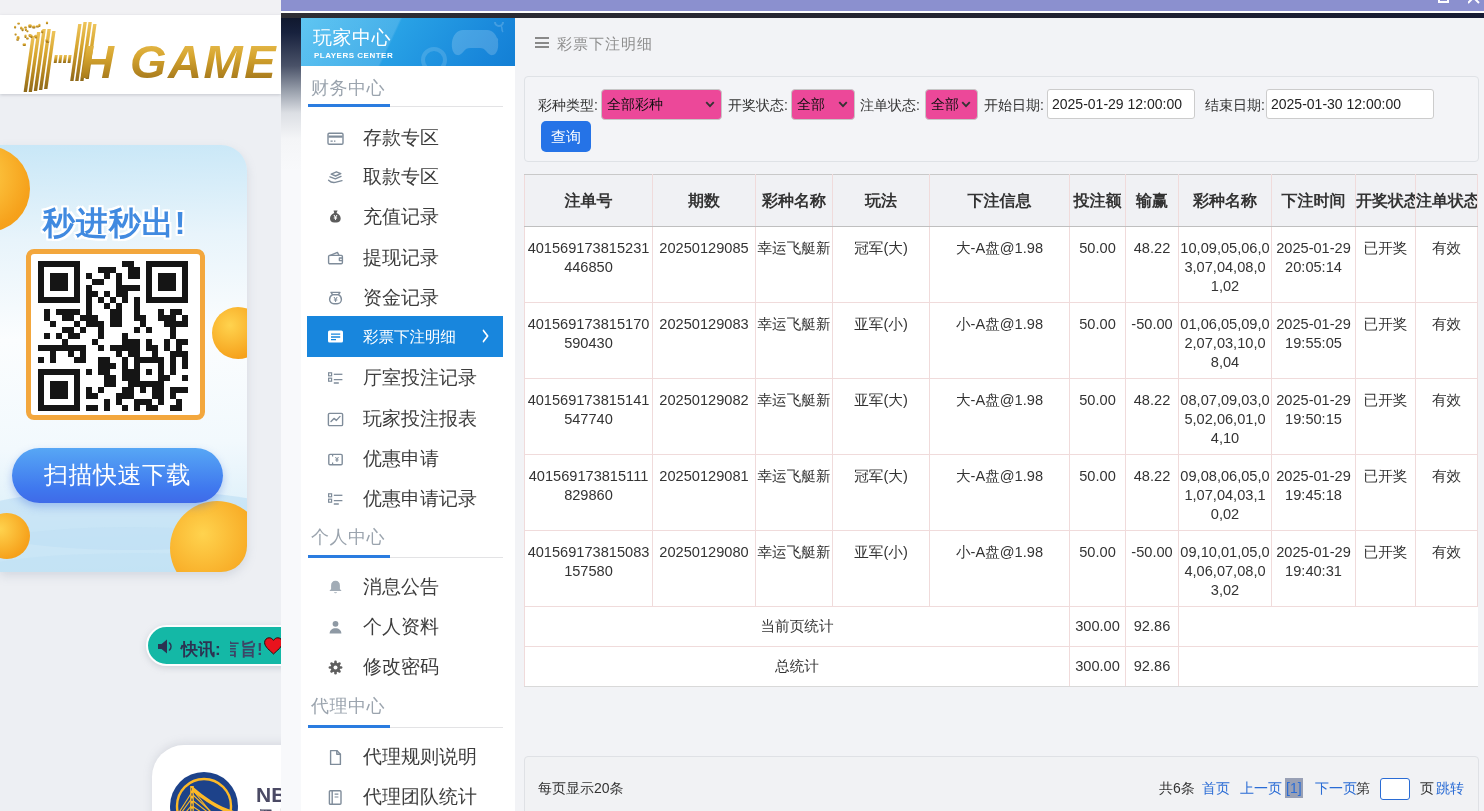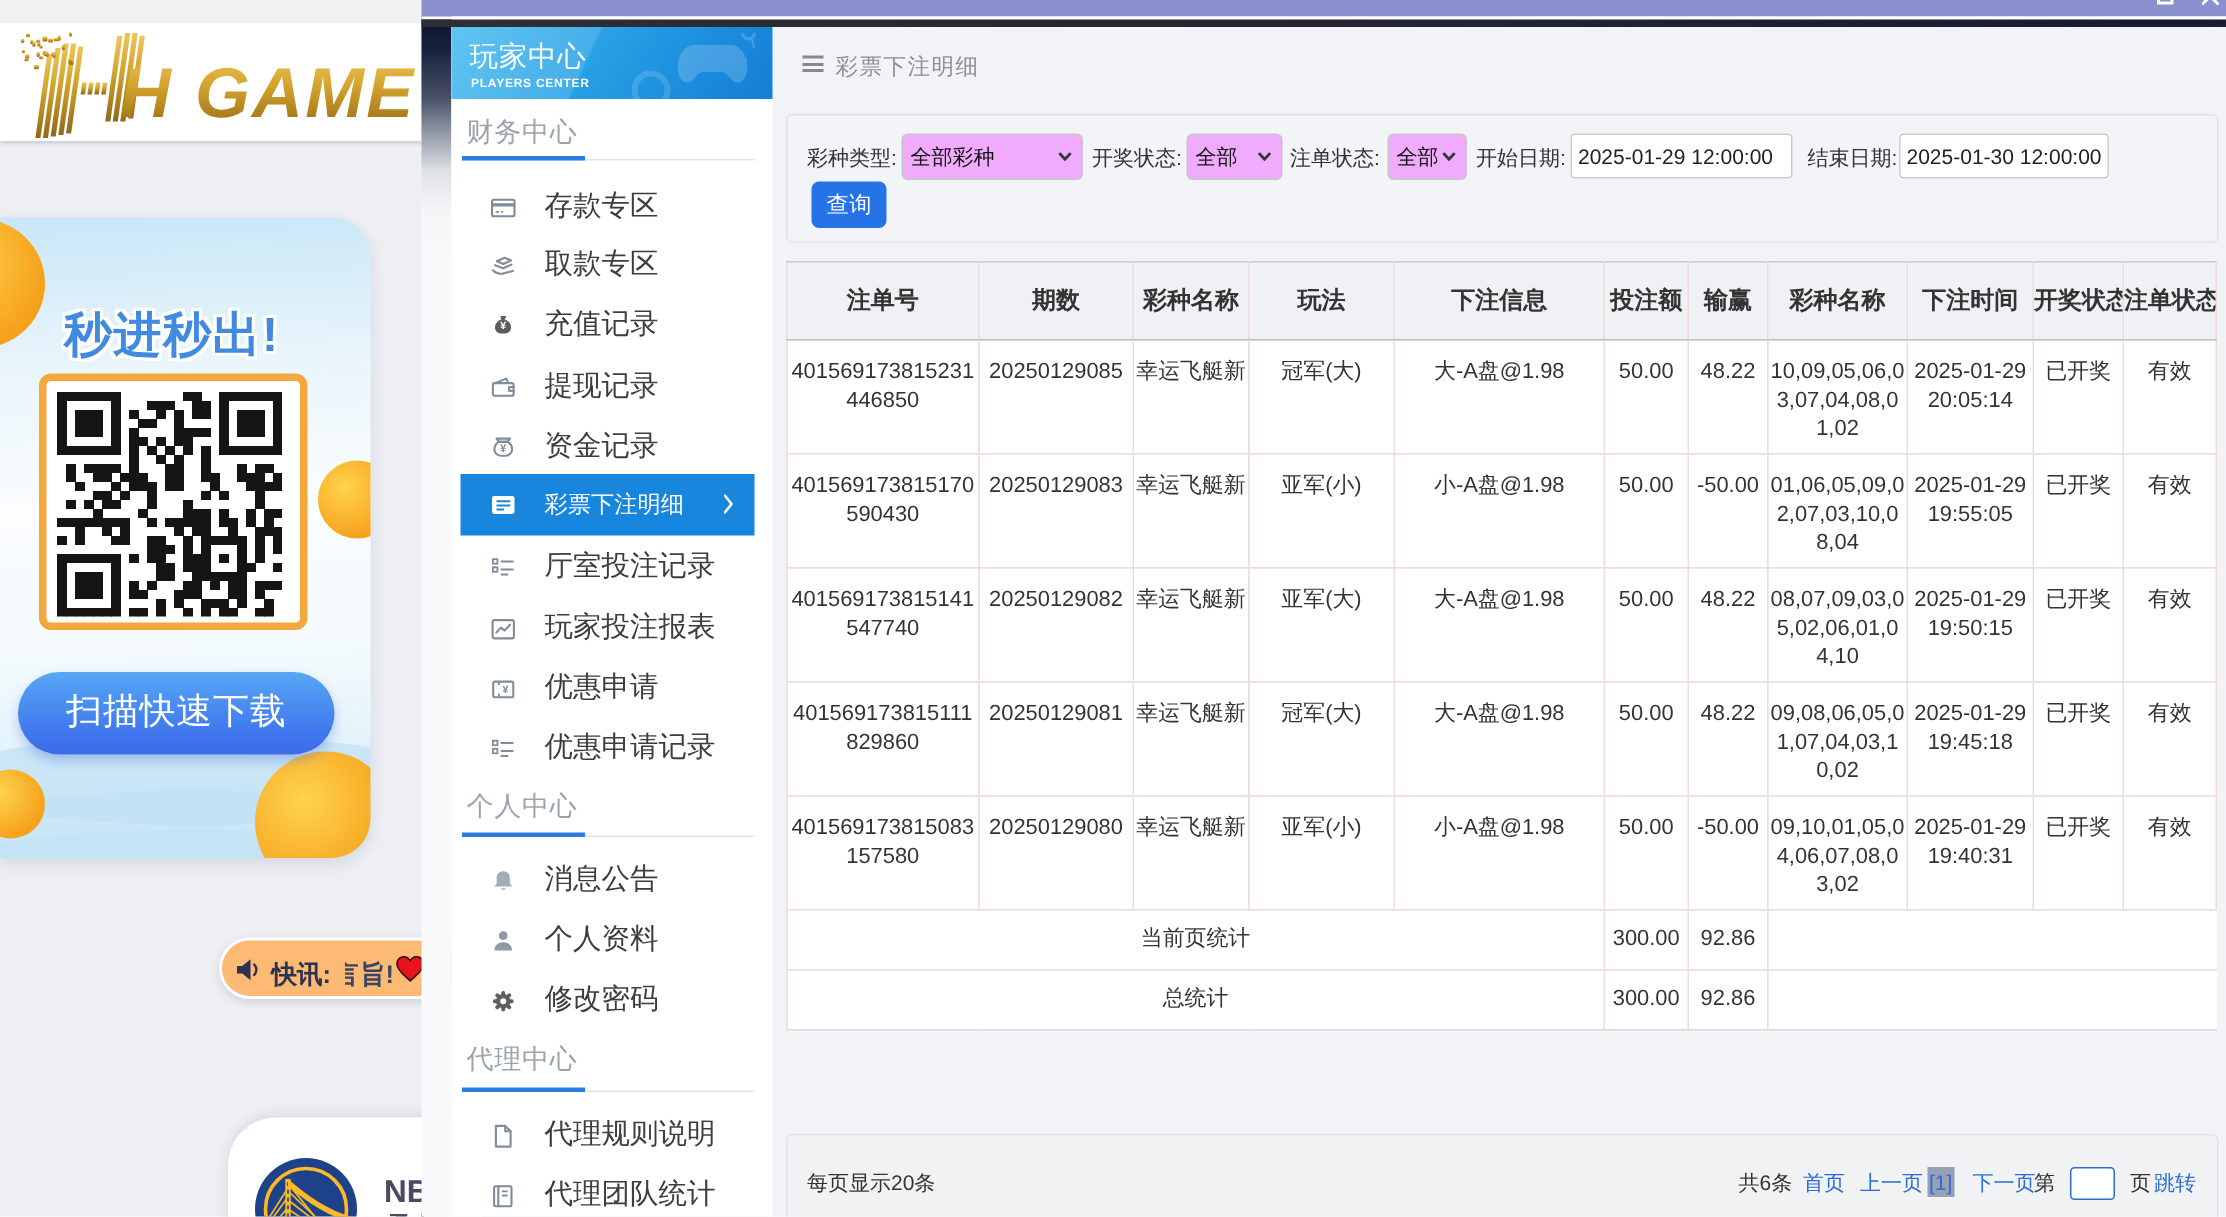--- a/index.html
+++ b/index.html
@@ -15,21 +15,21 @@
 #promo{position:absolute;left:0;top:145px;width:247px;height:427px;border-radius:0 26px 26px 0;overflow:hidden;
  background:linear-gradient(178deg,#c8e7f7 0%,#e8f4fb 22%,#fbfdfe 45%,#f2f9fd 70%,#cde9f7 100%);box-shadow:0 4px 10px rgba(140,150,170,.25)}
 .sun{position:absolute;border-radius:50%;background:radial-gradient(circle at 35% 35%,#ffd34e,#f6a21c 70%,#f09a12)}
 .wave{position:absolute;background:#bfdff4;opacity:.65;border-radius:50%}
 #promotitle{position:absolute;left:-9px;top:57px;width:247px;text-align:center;font-size:32px;font-weight:bold;color:#418ae0;letter-spacing:1px;
  text-shadow:-2px -2px 0 #fff,2px -2px 0 #fff,-2px 2px 0 #fff,2px 2px 0 #fff,0 2px 0 #fff,0 -2px 0 #fff,2px 0 0 #fff,-2px 0 0 #fff}
 #qrbox{position:absolute;left:26px;top:104px;width:179px;height:171px;background:#fff;border:5px solid #f3a73d;border-radius:8px}
 #dlbtn{position:absolute;left:12px;top:303px;width:211px;height:55px;border-radius:28px;
  background:linear-gradient(180deg,#57a7f5 0%,#3f77ee 75%,#3f6ae8 100%);color:#fff;font-size:24px;font-weight:normal;text-align:center;line-height:54px;letter-spacing:.5px;box-shadow:0 4px 8px rgba(60,110,220,.35)}
 
-#marquee{position:absolute;left:146px;top:625px;width:162px;height:41px;background:#fdba74;border:2px solid #fdfdfe;border-radius:21px;
+#marquee{position:absolute;left:146px;top:625px;width:162px;height:41px;background:#14b8a6;border:2px solid #fdfdfe;border-radius:21px;
  box-shadow:0 2px 6px rgba(150,155,170,.35);white-space:nowrap;overflow:hidden}
 
 #nba{position:absolute;left:152px;top:745px;width:170px;height:80px;background:#fff;border-radius:32px 0 0 0;box-shadow:0 -2px 8px rgba(150,155,170,.25)}
 #nbatxt{position:absolute;left:104px;top:38px;font-size:21px;font-weight:bold;color:#4b4a64}
 #nbatxt2{position:absolute;left:106px;top:62px;font-size:16px;font-weight:bold;color:#4b4a64}
 
 #purple{position:absolute;left:281px;top:0;width:1203px;height:11px;background:#8b90cf}
 #whiteline{position:absolute;left:281px;top:11px;width:1203px;height:2px;background:#fdfdfd}
 #darkband{position:absolute;left:281px;top:13px;width:1203px;height:5px;background:linear-gradient(90deg,#2f2e34 0%,#232431 55%,#161b33 100%)}
 .winbox{position:absolute;left:1157px;top:-7px;width:11px;height:10px;border:2px solid #fff}
@@ -50,21 +50,21 @@
 #active .mlabel{color:#fff;left:56px;top:11px;font-size:15.5px}
 #active .mic{left:20px;top:12px}
 #active .chev{position:absolute;right:14px;top:10px;color:#fff;font-size:15px;font-weight:bold;transform:scaleX(.72)}
 
 #content{position:absolute;left:214px;top:0;width:969px;height:793px}
 #ham{position:absolute;left:20px;top:19px;width:14px;height:11px;border-top:2px solid #898989;border-bottom:2px solid #898989}
 #ham i{display:block;margin-top:2.5px;height:2px;background:#898989}
 #ptitle{position:absolute;left:42px;top:17px;font-size:15px;color:#8e8e8e;letter-spacing:1px}
 #fcard{position:absolute;left:9px;top:58px;width:955px;height:86px;background:#f3f4f7;border:1px solid #dfe2e6;border-radius:4px}
 .flabel{position:absolute;top:20px;font-size:14px;color:#333}
-.fsel{position:absolute;top:12px;height:31px;background:#f0abfc;border:1px solid #c6c6c6;border-radius:4px;font-size:14px;color:#111;padding-left:5px;line-height:29px}
+.fsel{position:absolute;top:12px;height:31px;background:#ec4899;border:1px solid #c6c6c6;border-radius:4px;font-size:14px;color:#111;padding-left:5px;line-height:29px}
 .selarr{position:absolute;top:11px;width:10px;height:7px}
 .finput{position:absolute;top:12px;height:30px;background:#fff;border:1px solid #ccc;border-radius:3px;font-size:14px;color:#222;padding-left:4px;line-height:28px}
 #qbtn{position:absolute;left:16px;top:44px;width:50px;height:31px;background:#2573e7;border-radius:5px;color:#fff;font-size:15px;text-align:center;line-height:31px}
 
 #tbl{position:absolute;left:9px;top:156px;border-collapse:collapse;table-layout:fixed;width:953px;font-size:14.6px;color:#333}
 #tbl td,#tbl th{border:1px solid #f0dbdb;overflow:hidden;word-break:break-all;text-align:center;vertical-align:top;padding:12px 0 5px;line-height:19px;font-weight:normal}
 #tbl th{background:#f0f1f4;border-top:1px solid #c9c9c9;border-bottom:1px solid #bfbfbf;font-weight:bold;font-size:16px;padding:7px 0;vertical-align:middle;white-space:nowrap}
 #tbl td{background:#fff}
 #tbl tr.stat td{height:40px;padding:10px 0}
 #tbl tr.last td{border-bottom:1px solid #d9d9d9}
@@ -517,21 +517,21 @@
     <div class="fsel" style="left:266px;width:64px">全部<svg class="selarr" style="right:6px" width="11" height="8" viewBox="0 0 11 8">
             <path d="M1.2 1.2l4.3 4.6 4.3-4.6" stroke="#333" stroke-width="2.1" fill="none"></path>
           </svg></div>
     <span class="flabel" style="left:335px">注单状态:</span>
     <div class="fsel" style="left:400px;width:53px">全部<svg class="selarr" style="right:6px" width="11" height="8" viewBox="0 0 11 8">
             <path d="M1.2 1.2l4.3 4.6 4.3-4.6" stroke="#333" stroke-width="2.1" fill="none"></path>
           </svg></div>
     <span class="flabel" style="left:459px">开始日期:</span>
     <div class="finput" style="left:522px;width:148px">2025-01-29 12:00:00</div>
     <span class="flabel" style="left:680px">结束日期:</span>
-    <div class="finput" style="left:741px;width:140px">2025-01-30 12:00:00</div>
+    <div class="finput" style="left:741px;width:168px">2025-01-30 12:00:00</div>
     <div id="qbtn">查询</div>
   </div>
   <table id="tbl">
 <colgroup>
           <col style="width:128px">
           <col style="width:103px">
           <col style="width:77px">
           <col style="width:97px">
           <col style="width:140px">
           <col style="width:56px">

